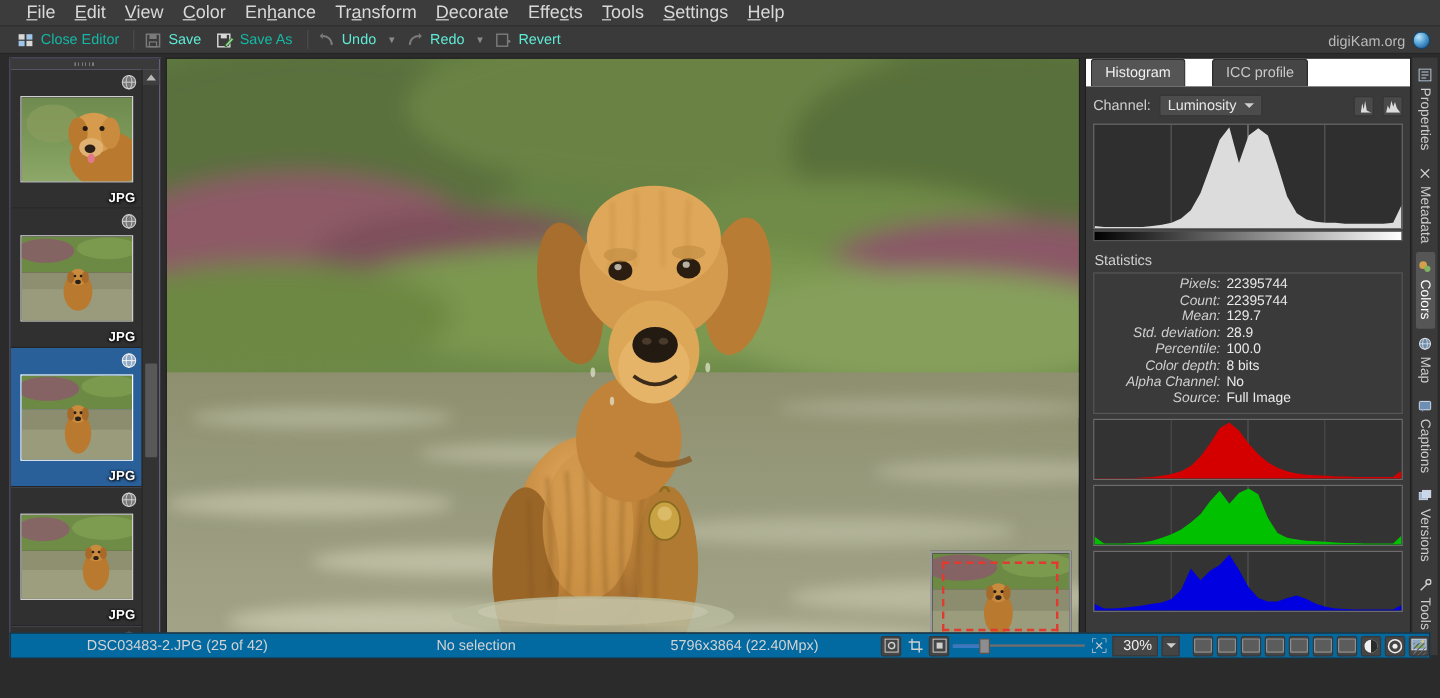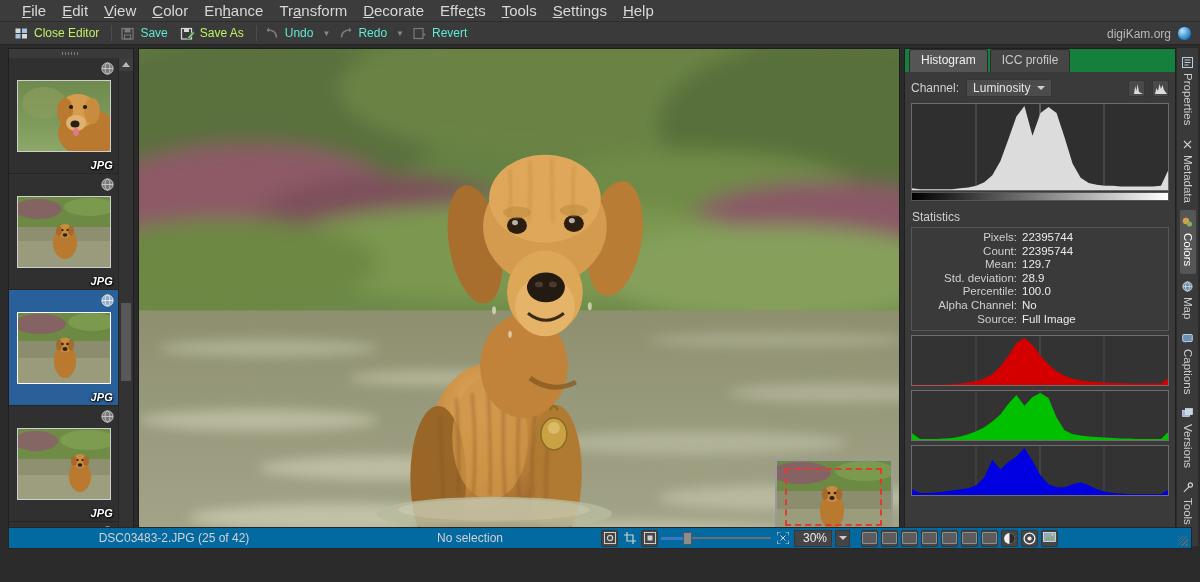--- a/index.html
+++ b/index.html
@@ -24,41 +24,41 @@
   .menubar .mi u{ text-decoration:underline; }
 
   
   .toolbar{
     position:absolute; left:0; top:22px; width:1200px; height:23px;
     background:#3a3a3a; display:flex; align-items:center; padding-left:10px;
     border-bottom:1px solid #262626; gap:0px;
   }
   .tb-btn{
     display:flex; align-items:center; gap:5px; padding:2px 8px 2px 4px;
-    font-size:12px; color:#bef264; white-space:nowrap; cursor:default;
+    font-size:12px; color:#14b8a6; white-space:nowrap; cursor:default;
   }
   .tb-btn.disabled{ color:#5eead4; }
   .tb-sep{ width:1px; height:16px; background:#4d4d4d; margin:0 4px; }
   .tb-arrow{ font-size:8px; color:#8a8a8a; margin:0 4px 0 1px; }
   .ico{ display:inline-block; width:15px; height:15px; position:relative; flex:0 0 auto;}
   .ico svg{ display:block; }
   .brand{
     position:absolute; right:8px; top:0; height:23px; display:flex;
     align-items:center; gap:6px; font-size:12px; color:#b9b9b9;
   }
   .brand-orb{
     width:15px;height:15px;border-radius:50%;
     background:radial-gradient(circle at 33% 30%, #bfe4fb 0%, #5aa6d8 42%, #2a6fa8 75%, #17466c 100%);
     border:1px solid #17456a;
   }
 
   
   .thumbbar{
     position:absolute; left:8px; top:48px; width:126px; height:498px;
-    background:#c4b5fd; border:1px solid #1f1f1f; overflow:hidden;font-style:italic;
+    background:#c4b5fd; border:1px solid #1f1f1f; overflow:hidden;
   }
   .tb-grip{
     height:9px; background:#3a3a3a; display:flex; align-items:center; justify-content:center;
   }
   .tb-grip i{ display:block; width:18px; height:3px;
     background:repeating-linear-gradient(90deg,#7a7a7a 0 1px,transparent 1px 3px); }
   .thumblist{ position:absolute; left:0; top:9px; width:110px; bottom:0; }
   .thumb{
     position:relative; height:116px; background:#303030;
     border-bottom:1px solid #252525; padding:4px 4px 0 4px;
@@ -104,21 +104,21 @@
   .minimap .mmsel{
     position:absolute; left:8px; top:7px; right:9px; bottom:9px;
     border:2px dashed #e03b2e;
   }
 
   
   .rpanel{
     position:absolute; left:904px; top:48px; width:272px; height:498px;
     background:#3a3a3a; border:1px solid #1f1f1f;
   }
-  .tabs{ display:flex; height:23px; padding-left:4px; background:#15803d; }
+  .tabs{ display:flex; height:23px; padding-left:4px; background:#ffffff;gap:20px; }
   .tab{
     padding:3px 11px 0 11px; font-size:12px; color:#c9c9c9; background:#454545;
     border:1px solid #2c2c2c; border-bottom:none; margin-right:2px;
     border-radius:3px 3px 0 0;
   }
   .tab.active{ background:#555555; color:#f0f0f0; }
   .panelbody{ padding:7px 6px 0 6px; }
 
   .row{ display:flex; align-items:center; gap:7px; }
   .lbl{ font-size:12px; color:#cfcfcf; }
@@ -137,21 +137,21 @@
   }
   .gradbar{ height:9px; margin-top:1px; background:linear-gradient(90deg,#000 0%,#fff 100%); border:1px solid #555;}
   .spin{
     flex:1; height:19px; background:#2d2d2d; border:1px solid #5a5a5a;
     display:flex; align-items:center; padding:0 4px; font-size:12px; color:#e3e3e3; position:relative;
   }
   .spinbtns{ position:absolute; right:2px; top:1px; display:flex; flex-direction:column; gap:1px;}
   .stat-title{ font-size:12px; color:#d0d0d0; margin:9px 0 3px 1px;}
   .statbox{ border:1px solid #565656; padding:3px 6px 4px 6px; background:#3a3a3a;}
   .statrow{ display:flex; font-size:11.5px; line-height:13.6px; }
-  .statrow .k{ width:104px; text-align:right; color:#cfcfcf; padding-right:5px;}
+  .statrow .k{ width:104px; text-align:right; font-style:italic; color:#cfcfcf; padding-right:5px;}
   .statrow .v{ color:#eaeaea; }
   .rgbbox{ margin-top:4px; height:51px; background:#333333; border:1px solid #6d6d6d; position:relative; overflow:hidden;}
 
   
   .vtabs{
     position:absolute; right:2px; top:48px; width:21px; height:498px; background:#3a3a3a;
     display:flex; flex-direction:column; align-items:center; padding-top:2px;
   }
   .vtab{
     writing-mode:vertical-rl; font-size:11.5px; color:#cdcdcd; padding:7px 2px 7px 2px;
@@ -632,20 +632,24 @@
           </div>
         <div class="statrow">
             <span class="k">Std. deviation:</span>
             <span class="v">28.9</span>
           </div>
         <div class="statrow">
             <span class="k">Percentile:</span>
             <span class="v">100.0</span>
           </div>
         <div class="statrow">
+            <span class="k">Color depth:</span>
+            <span class="v">8 bits</span>
+          </div>
+        <div class="statrow">
             <span class="k">Alpha Channel:</span>
             <span class="v">No</span>
           </div>
         <div class="statrow">
             <span class="k">Source:</span>
             <span class="v">Full Image</span>
           </div>
       </div>
 
       <div class="rgbbox">
@@ -742,20 +746,21 @@
             <circle cx="8.4" cy="3" r="2.1" fill="none" stroke="#d0d0d0" stroke-width="1.2"></circle>
           </svg>
       </span>
       <span>Tools</span>
     </div>
   </div>
 
   <div class="statusbar">
     <div class="sb-file">DSC03483-2.JPG (25 of 42)</div>
     <div class="sb-sel">No selection</div>
+    <div class="sb-dim">5796x3864 (22.40Mpx)</div>
 
     <div class="sb-icons">
       <div class="sbtn box">
         <svg width="12" height="12" viewBox="0 0 12 12">
             <rect x="0.5" y="0.5" width="11" height="11" fill="none" stroke="#cfcfcf"></rect>
             <circle cx="6" cy="6" r="2.6" fill="none" stroke="#cfcfcf" stroke-width="1.2"></circle>
           </svg>
       </div>
       <div class="sbtn">
         <svg width="12" height="12" viewBox="0 0 12 12">

